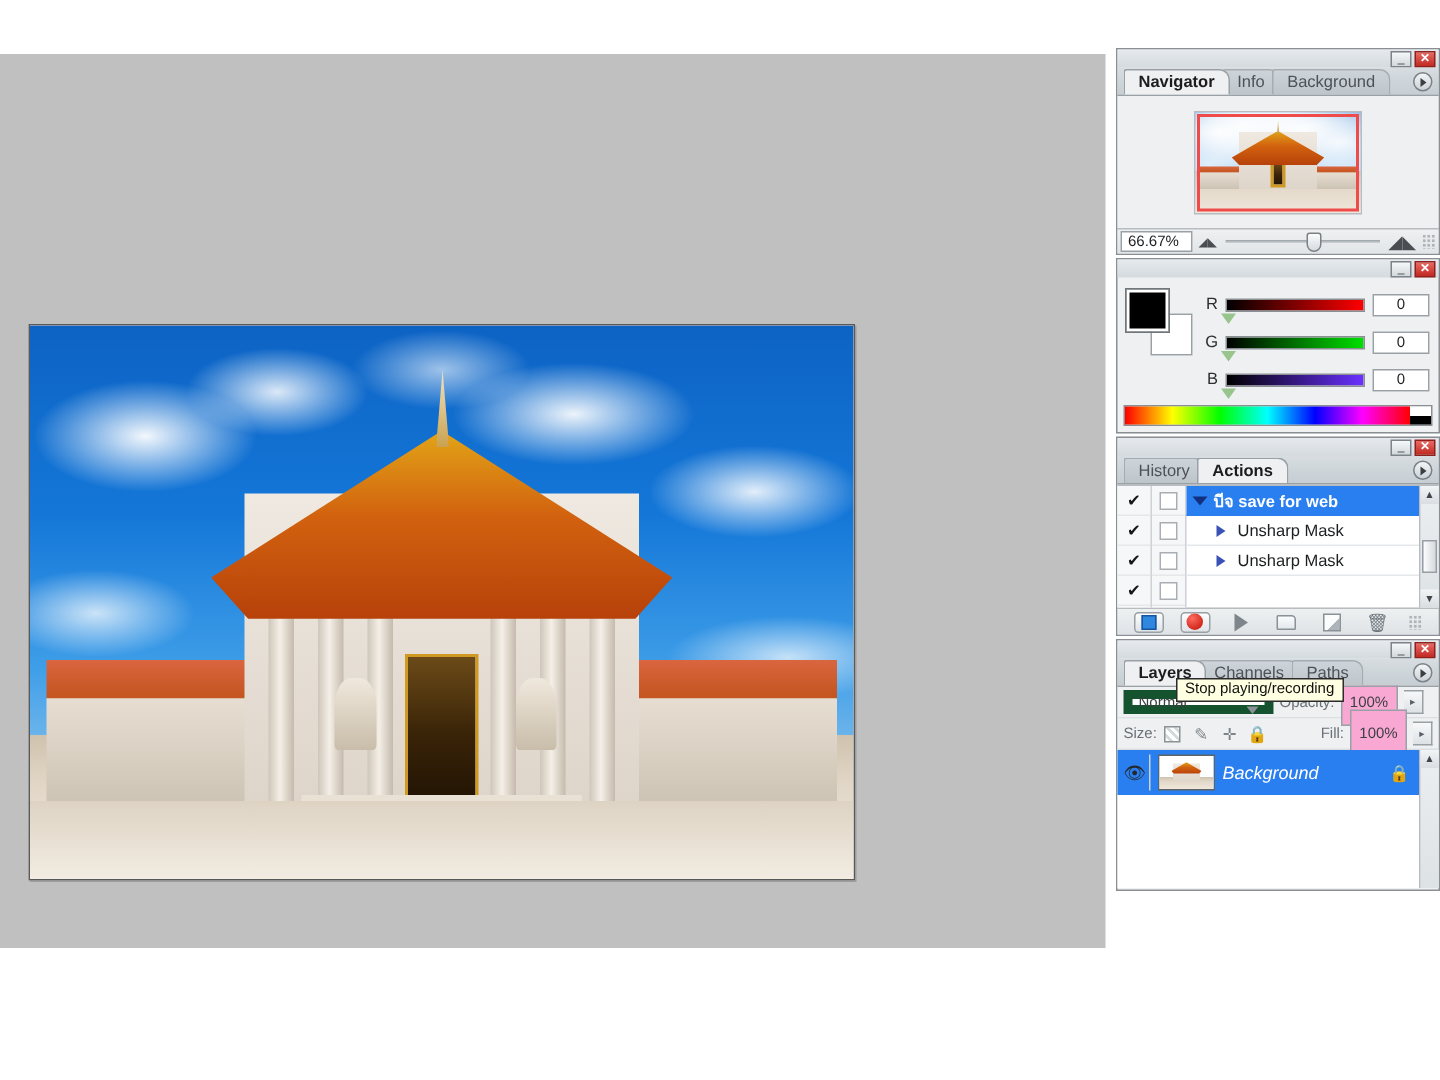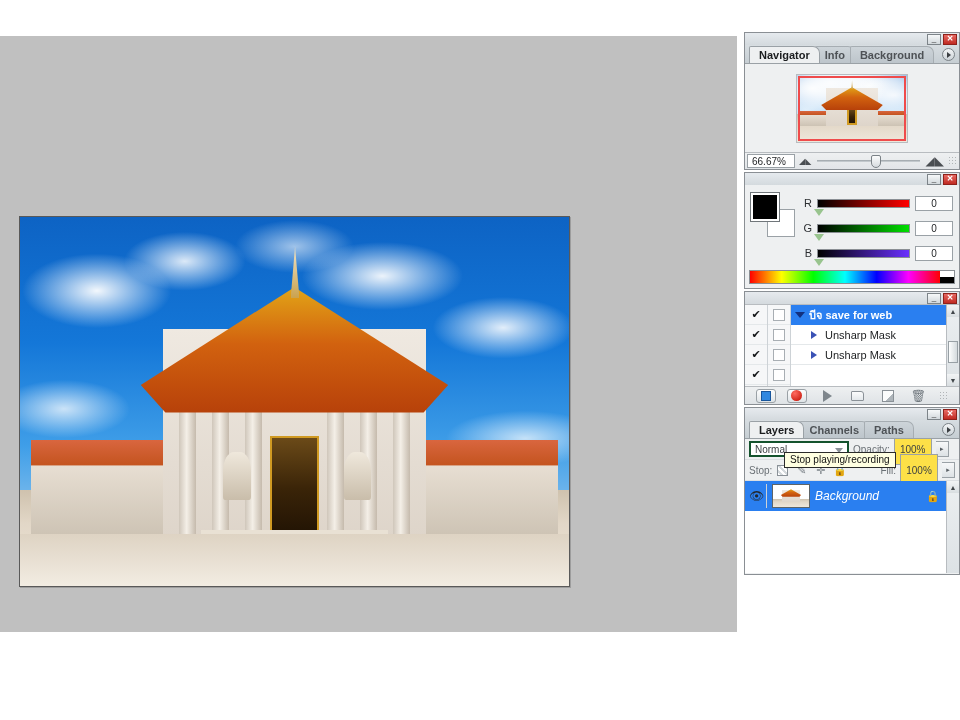--- a/index.html
+++ b/index.html
@@ -112,21 +112,20 @@
     border-bottom: 1px solid #9aa1a6;
   }
   .tab {
     height: 17px; padding: 0 9px 0 9px;
     font-size: 11px; color: #4e5256;
     display: flex; align-items: center;
     background: linear-gradient(180deg,#cdd4d9,#bdc5cb);
     border: 1px solid #a6adb2; border-bottom: none;
     border-radius: 2px 7px 0 0;
     margin-right: -5px;
-    font-weight: bold;
   }
   .tab.active {
     background: #eef0f1; color: #1a1c1e; font-weight: bold;
     z-index: 3; border-color: #9aa1a6;
   }
   .tab-menu {
     position: absolute; right: 4px; top: 3px;
     width: 13px; height: 13px; border-radius: 50%;
     border: 1px solid #7b8287; background: linear-gradient(180deg,#f3f5f6,#ccd3d8);
     display:flex; align-items:center; justify-content:center;
@@ -234,29 +233,29 @@
   .ic-newact { width:12px;height:12px; border:1px solid #8a9197;
                background:linear-gradient(135deg,#fbfcfc 60%,#aeb5ba 61%); }
   .ic-trash { font-size: 12px; color:#6e767c; line-height:1; }
 
   
   .lay-controls {
     height: 21px; display:flex; align-items:center; gap:4px;
     padding: 0 4px; background:#eef0f1; border-bottom:1px solid #dcdfe2;
   }
   .blend-select {
-    width: 100px; height: 16px; background:#ffffff; border:2px solid #14532d;
+    width: 100px; height: 16px; background:#ffffff; border:6px solid #14532d;
     font-size: 10px; color:#3b3f42; display:flex; align-items:center;
     padding-left: 4px; position:relative;
   }
   .blend-select .chev { position:absolute; right:4px; top:5px;
     width:0;height:0;border-left:4px solid transparent;border-right:4px solid transparent;
     border-top:5px solid #8a9197; }
   .ctl-label { font-size: 10px; color:#6a7075; }
-  .num-field { width: 38px; height: 32px; background:#fde047; border:1px solid #9aa1a6;
+  .num-field { width: 38px; height: 32px; background:#f9a8d4; border:1px solid #9aa1a6;
                font-size: 10px; color:#3b3f42; display:flex; align-items:center;
                justify-content:center;text-align:right; }
   .stepper { width: 13px; height: 16px; border:1px solid #9aa1a6; border-left:none;
              background:linear-gradient(180deg,#f7f8f9,#dde2e5);
              display:flex; align-items:center; justify-content:center;
              font-size:7px; color:#5a6065; }
   .lock-icons { display:flex; align-items:center; gap:6px; }
   .lk { width: 13px; height: 13px; display:flex; align-items:center;
         justify-content:center; font-size: 11px; color:#7d848a; }
   .lk-box { width:11px;height:11px;border:1px solid #8a9197;
@@ -390,20 +389,25 @@
         <div class="spec-main"></div>
         <div class="spec-bw"></div>
       </div>
     </div>
 
     <div class="panel">
       <div class="panel-titlebar">
         <div class="winbtn min">_</div>
         <div class="winbtn close">✕</div>
       </div>
+      <div class="tabstrip">
+        <div class="tab">History</div>
+        <div class="tab active">Actions</div>
+        <div class="tab-menu"></div>
+      </div>
       <div class="act-body">
         <div class="act-col-check">
           <div class="chk-cell">✔</div>
           <div class="chk-cell">✔</div>
           <div class="chk-cell">✔</div>
           <div class="chk-cell">✔</div>
         </div>
         <div class="act-col-dlg">
           <div class="dlg-cell">
             <div class="dlg-box"></div>
@@ -477,21 +481,21 @@
         <div class="blend-select">
           <span>Normal</span>
           <span class="chev"></span>
         </div>
         <div class="ctl-label">Opacity:</div>
         <div class="num-field">100%</div>
         <div class="stepper">▸</div>
       </div>
 
       <div class="lay-controls">
-        <div class="ctl-label">Stop:</div>
+        <div class="ctl-label">Size:</div>
         <div class="lock-icons">
           <div class="lk">
             <div class="lk-box"></div>
             </div>
           <div class="lk">
             <span>✎</span>
             </div>
           <div class="lk">
             <span>✛</span>
             </div>

